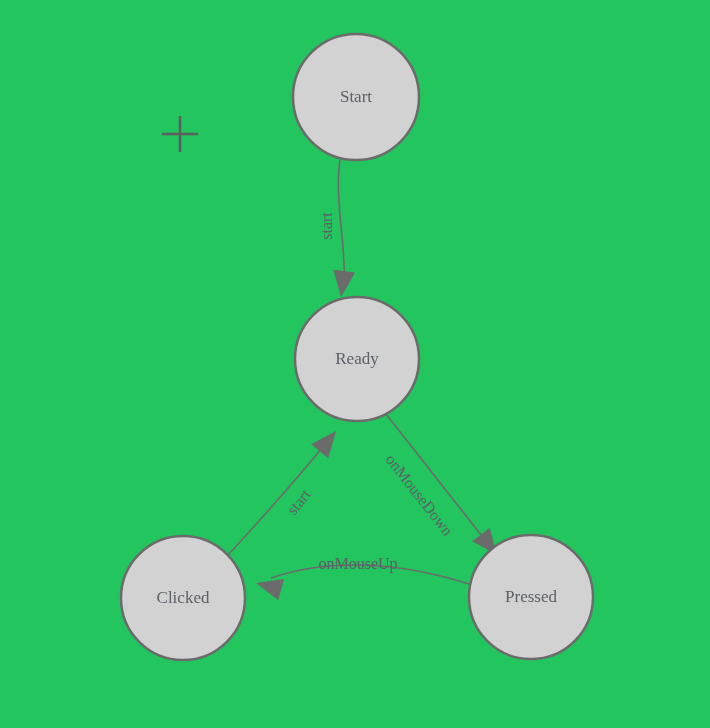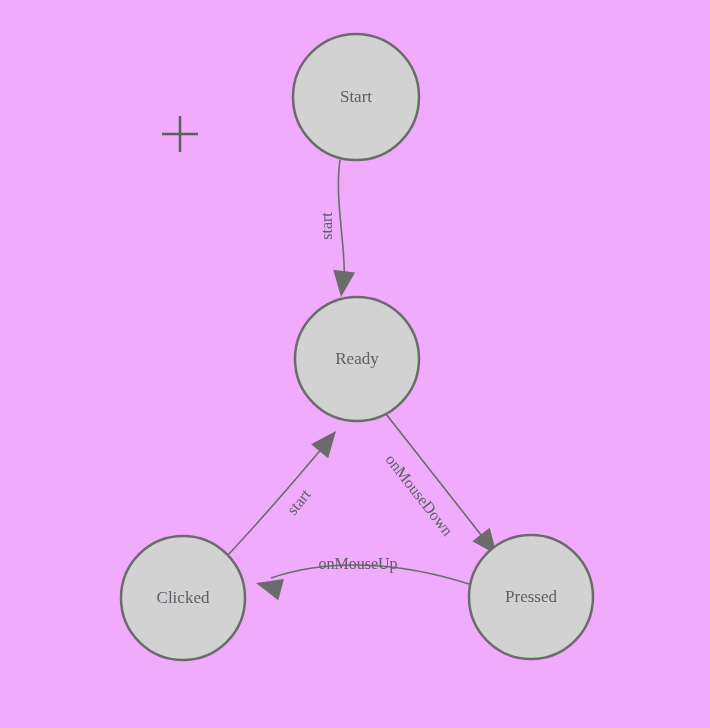--- a/index.html
+++ b/index.html
@@ -10,21 +10,21 @@
   body {
     width: 710px;
     height: 728px;
     font-family: "Liberation Serif", "DejaVu Serif", serif;
     overflow: hidden;
   }
   #canvas-root {
     position: relative;
     width: 710px;
     height: 728px;
-    background: #f0abfc;
+    background: #22c55e;
   }
   svg#diagram {
     display: block;
     width: 710px;
     height: 728px;
   }
   .state-label {
     font-family: "Liberation Serif", "DejaVu Serif", serif;
     font-size: 17px;
     fill: #5c6066;

